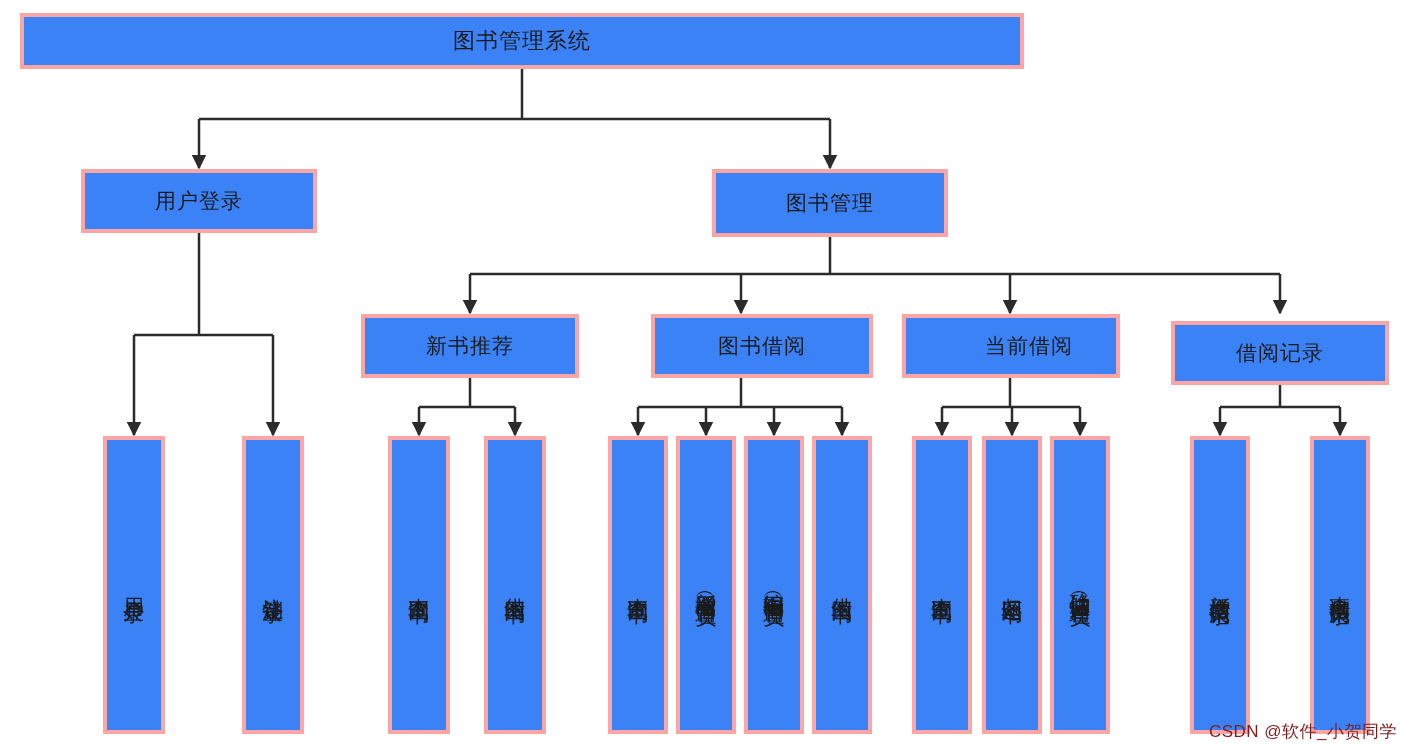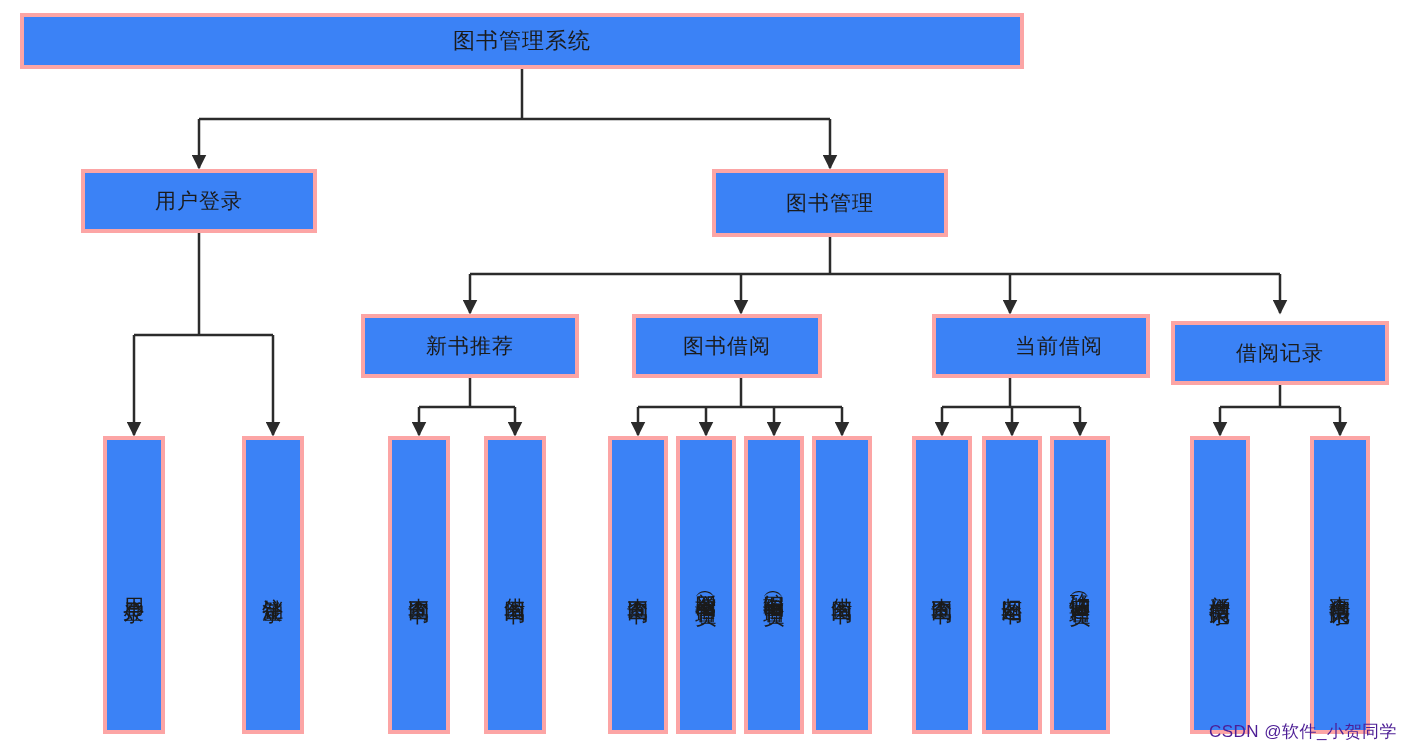--- a/index.html
+++ b/index.html
@@ -54,21 +54,21 @@
     letter-spacing: 2px;
   }
   .node.root {
     font-size: 22px;
   }
   #watermark {
     position: absolute;
     right: 8px;
     bottom: 4px;
     font-size: 17px;
-    color: #4c1d95;
+    color: #7f1d1d;
     letter-spacing: 0.5px;
     white-space: nowrap;
     font-family: "Liberation Sans", "DejaVu Sans", sans-serif;
   }
 </style>
 </head>
 <body>
 
 <div id="canvas">
 
@@ -121,24 +121,24 @@
       </div>
       <div class="node h" style="left: 81px; top: 169px; width: 236px; height: 64px;">
         <span>用户登录</span>
       </div>
       <div class="node h" style="left: 712px; top: 169px; width: 236px; height: 68px;">
         <span>图书管理</span>
       </div>
       <div class="node h" style="left: 361px; top: 314px; width: 218px; height: 64px;">
         <span>新书推荐</span>
       </div>
-      <div class="node h" style="left: 632px; top: 314px; width: 190px; height: 64px;">
+      <div class="node h" style="left: 651px; top: 314px; width: 222px; height: 64px;">
         <span>图书借阅</span>
       </div>
-      <div class="node h" style="left: 932px; top: 314px; width: 218px; height: 64px; padding-left: 36px;">
+      <div class="node h" style="left: 902px; top: 314px; width: 218px; height: 64px; padding-left: 36px;">
         <span>当前借阅</span>
       </div>
       <div class="node h" style="left: 1171px; top: 321px; width: 218px; height: 64px;">
         <span>借阅记录</span>
       </div>
       <div class="node v" style="left: 103px; top: 436px; width: 62px; height: 298px;">
         <span class="vtext">用户登录</span>
       </div>
       <div class="node v" style="left: 242px; top: 436px; width: 62px; height: 298px;">
         <span class="vtext">注销登录</span>

